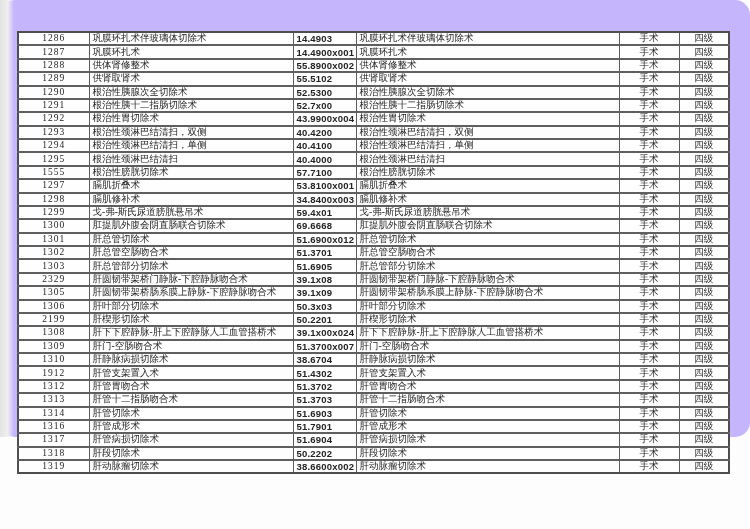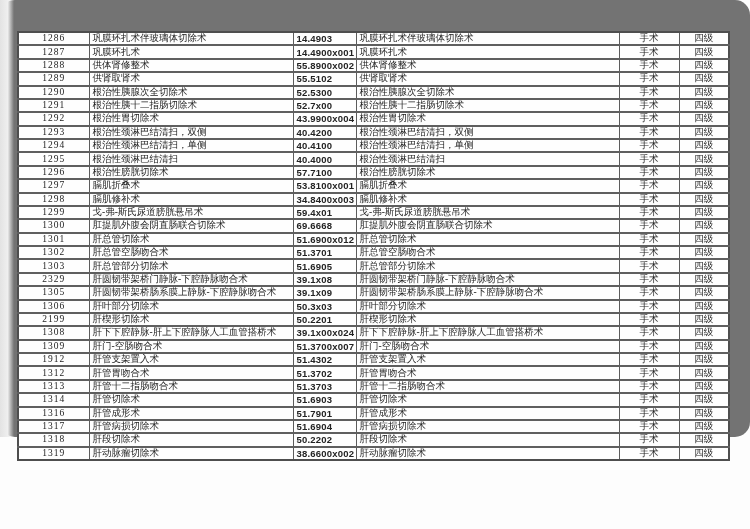--- a/index.html
+++ b/index.html
@@ -5,21 +5,21 @@
   * { box-sizing: border-box; margin: 0; padding: 0; }
   html, body {
     width: 750px; height: 529px;
     background: #fdfdfd;
     overflow: hidden;
     font-family: "Liberation Serif", serif;
   }
   .page {
     position: relative;
     width: 750px; height: 437px;
-    background: #737373;
+    background: #c4b5fd;
     border-radius: 15px;
   }
   .scan-edge {
     position: absolute;
     left: 0; top: 0; bottom: 0;
     width: 14px;
     background: linear-gradient(to right, #e3e3e3 0%, #efefef 55%, rgba(253,253,253,0) 100%);
   }
   .sheet {
     position: absolute;
@@ -172,21 +172,21 @@
   <tr>
     <td class="no">1295</td>
     <td class="name">根治性颈淋巴结清扫</td>
     <td class="code">40.4000</td>
     <td class="name">根治性颈淋巴结清扫</td>
     <td class="cat">手术</td>
     <td class="level">四级</td>
   </tr>
 
   <tr>
-    <td class="no">1296</td>
+    <td class="no">1555</td>
     <td class="name">根治性膀胱切除术</td>
     <td class="code">57.7100</td>
     <td class="name">根治性膀胱切除术</td>
     <td class="cat">手术</td>
     <td class="level">四级</td>
   </tr>
 
   <tr>
     <td class="no">1297</td>
     <td class="name">膈肌折叠术</td>
@@ -297,20 +297,28 @@
 
   <tr>
     <td class="no">1309</td>
     <td class="name">肝门-空肠吻合术</td>
     <td class="code">51.3700x007</td>
     <td class="name">肝门-空肠吻合术</td>
     <td class="cat">手术</td>
     <td class="level">四级</td>
   </tr>
 
+  <tr>
+    <td class="no">1310</td>
+    <td class="name">肝静脉病损切除术</td>
+    <td class="code">38.6704</td>
+    <td class="name">肝静脉病损切除术</td>
+    <td class="cat">手术</td>
+    <td class="level">四级</td>
+  </tr>
 
   <tr>
     <td class="no">1912</td>
     <td class="name">肝管支架置入术</td>
     <td class="code">51.4302</td>
     <td class="name">肝管支架置入术</td>
     <td class="cat">手术</td>
     <td class="level">四级</td>
   </tr>
 

